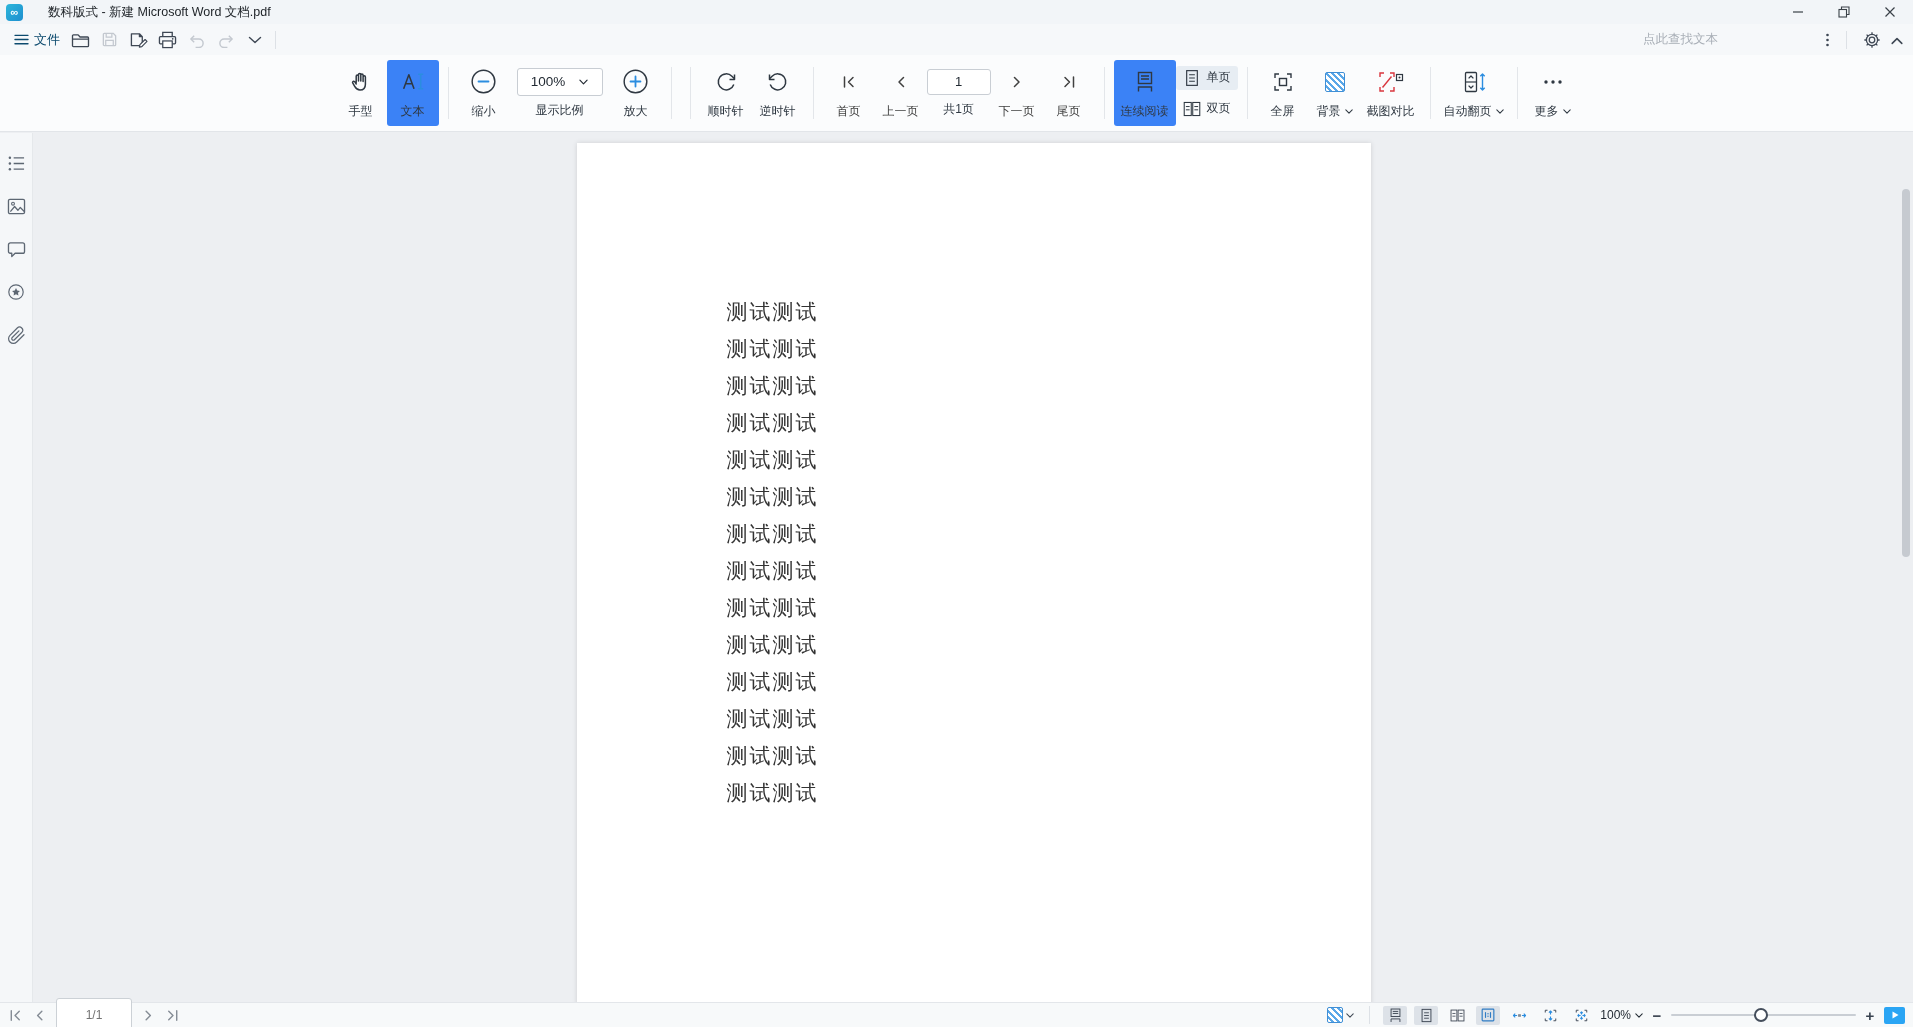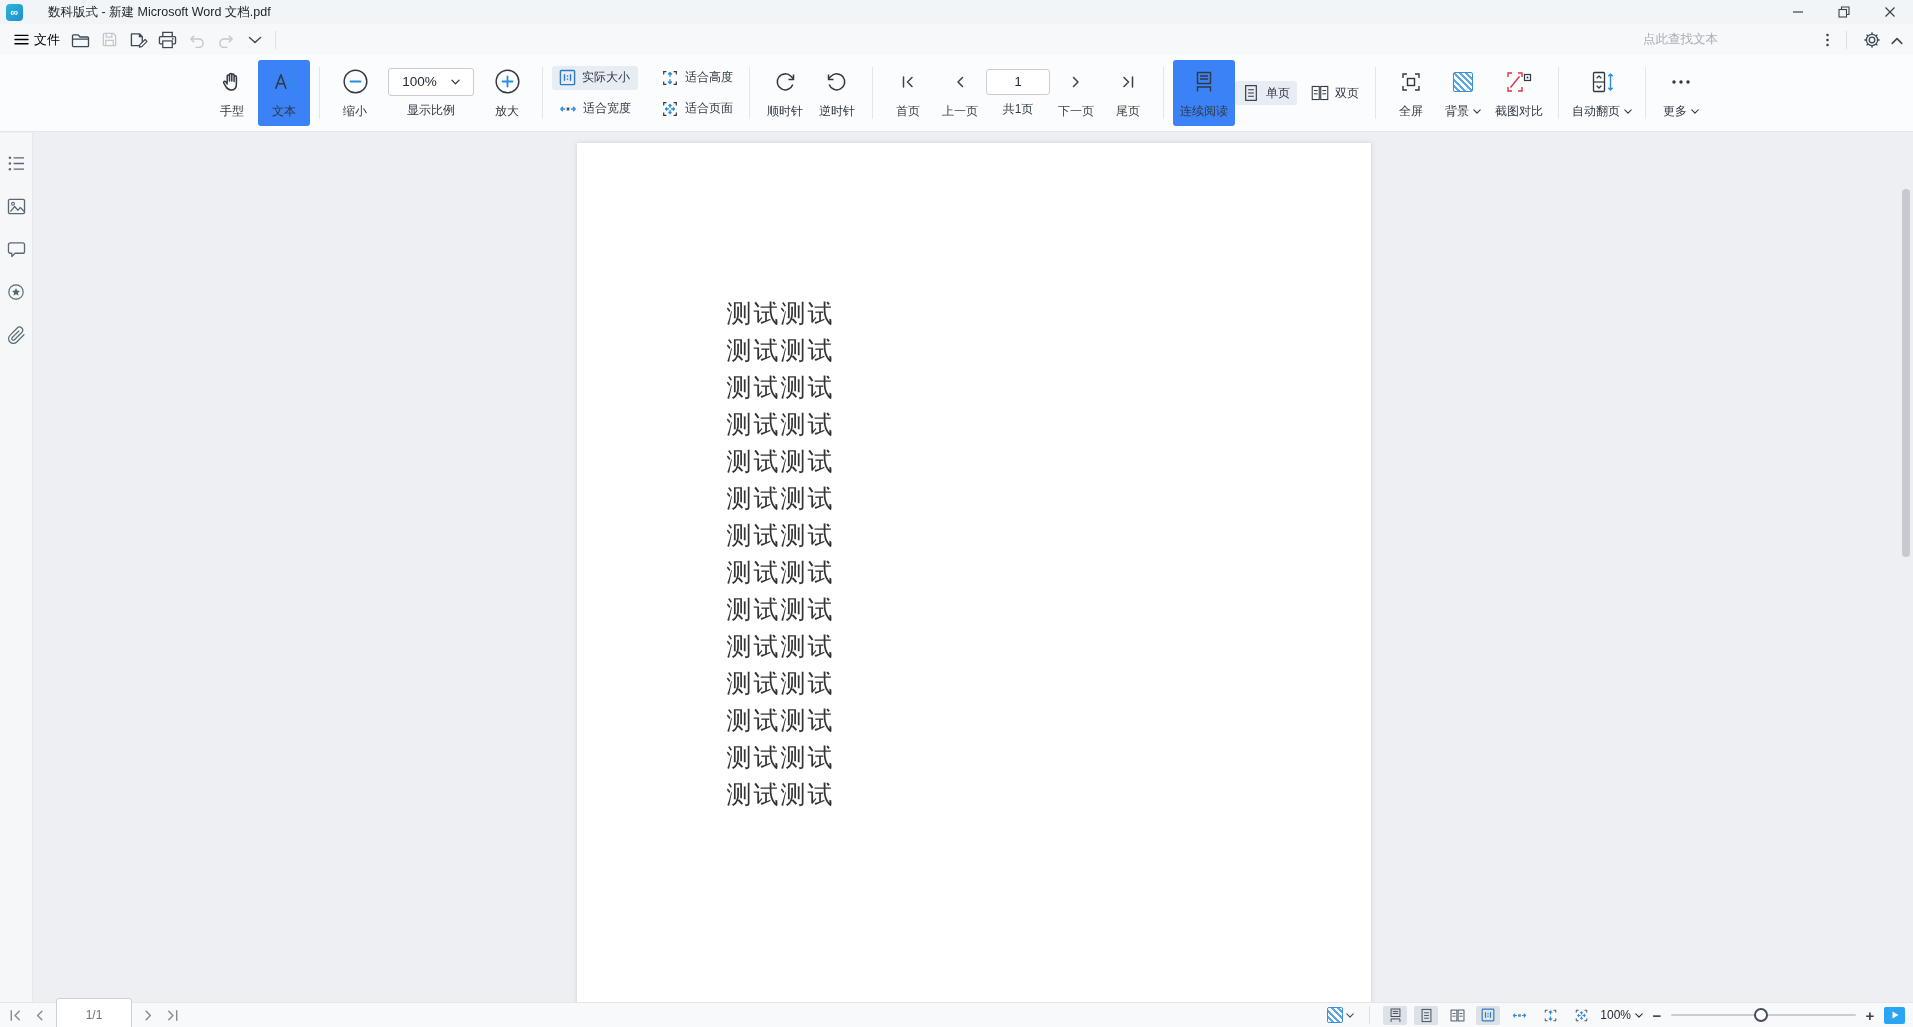--- a/index.html
+++ b/index.html
@@ -9,21 +9,21 @@
   
   .titlebar { height:24px; background:#f2f5f8; display:flex; align-items:center; padding-left:6px; }
   .app-icon { width:17px; height:17px; border-radius:4px; background:linear-gradient(135deg,#2cb6da,#1e8ecf);
               color:#fff; font-size:11px; line-height:16px; text-align:center; font-weight:bold; }
   .win-title { margin-left:25px; font-size:12.5px; color:#1c2126; }
   .win-controls { margin-left:auto; display:flex; }
   .win-btn { width:46px; height:24px; display:flex; align-items:center; justify-content:center; color:#3a4148; }
 
   
   .menubar { height:31px; background:#f6f8fa; display:flex; align-items:center; position:relative; padding-left:8px; }
-  .file-btn { display:flex; align-items:center; gap:5px; font-size:13px; color:#000000; padding:0 6px; height:26px; }
+  .file-btn { display:flex; align-items:center; gap:5px; font-size:13px; color:#0c4a6e; padding:0 6px; height:26px; }
   .qbtn { width:29px; height:26px; display:flex; align-items:center; justify-content:center; color:#3e4754; }
   .qbtn.disabled { color:#c3c8cf; }
   .v-div { width:1px; height:18px; background:#dde1e6; margin:0 6px; }
   .tabs { position:absolute; left:763px; top:0; height:31px; display:flex; align-items:center; gap:23px; font-size:13px; color:#2b323b; }
   .tab { cursor:default; }
   .tab.active { color:#1890f1; }
   .search-hint { position:absolute; left:1643px; font-size:12.5px; color:#a8aeb6; }
   .menu-right { position:absolute; right:10px; display:flex; align-items:center; gap:10px; color:#3e4754; }
 
   
@@ -33,41 +33,41 @@
             border-radius:3px; color:#2f3842; font-size:12px; padding:0 4px; flex:none; }
   .tb-btn .icbox { height:30px; display:flex; align-items:center; justify-content:center; }
   .tb-btn.selected { background:#3b82f6; }
   .tb-btn.disabled { color:#404040; }
   .lblrow { display:flex; align-items:center; gap:4px; }
   .zoombox { width:86px; height:28px; border:1px solid #c8cdd3; border-radius:3px; background:#fff;
              display:flex; align-items:center; justify-content:center; gap:14px; font-size:13.5px; color:#222a33; }
   .fit-grid { display:grid; grid-template-columns:auto auto; gap:7px 16px; }
   .fit-btn { display:flex; align-items:center; gap:6px; font-size:12px; color:#2f3842; padding:3px 7px; border-radius:3px; }
   .fit-btn.selected { background:#e7edf3; }
-  .stackcol { display:flex; flex-direction:row; gap:7px; }
+  .stackcol { display:flex; flex-direction:column; gap:7px; }
   .pagebox { width:64px; height:26px; border:1px solid #c9ced4; border-radius:3px; background:#fff; text-align:center;
              font-size:13px; color:#222a33; outline:none; font-family:inherit; }
   .navcol { display:flex; flex-direction:column; align-items:center; gap:6px; font-size:12px; }
 
   
   .bg-swatch { width:20px; height:20px; border:1.5px solid #3f8fd6; border-radius:2px;
                background:repeating-linear-gradient(45deg,#ffffff 0 2.5px,#5aa7e8 2.5px 4.5px); }
   .bg-swatch.small { width:16px; height:16px; }
 
   
   .sidebar { position:absolute; left:0; top:133px; bottom:25px; width:33px; background:#f5f7f9; border-right:1px solid #e5e8eb;
              display:flex; flex-direction:column; align-items:center; padding-top:18px; gap:19px; color:#5d6773; }
   .sb-item { width:26px; height:24px; display:flex; align-items:center; justify-content:center; }
 
   
   .content { position:absolute; left:34px; top:133px; right:0; bottom:25px; background:#edeff2; overflow:hidden; }
   .page { position:absolute; left:50%; transform:translateX(-50%); top:10px; width:794px; height:1123px;
           background:#fff; box-shadow:0 0 5px rgba(0,0,0,.13); }
-  .doc-text { position:absolute; left:150px; top:152px; font-family:Liberation Serif, serif;
-              font-size:25px; color:#333; letter-spacing:2px; }
+  .doc-text { position:absolute; left:150px; top:152px; font-family:Liberation Mono, monospace;
+              font-size:21px; color:#333; letter-spacing:2px; }
   .doc-line { height:37px; line-height:37px; }
   .scrollthumb { position:absolute; right:3px; top:56px; width:8px; height:368px; border-radius:4px; background:#c6cad0; }
 
   
   .statusbar { position:absolute; left:0; right:0; bottom:0; height:25px; background:#f7f9fa; border-top:1px solid #e3e6ea;
                display:flex; align-items:center; padding:0 8px; }
   .st-nav { display:flex; align-items:center; gap:9px; color:#858c95; }
   .st-pagebox { width:76px; height:34px; border:1px solid #ccd1d6; border-radius:3px; background:#fff; text-align:center;
                 font-size:12px; color:#737373; outline:none; font-family:inherit; }
   .st-right { margin-left:auto; display:flex; align-items:center; gap:7px; color:#3e4754; }
@@ -383,46 +383,20 @@
     <div class="icbox">
         <svg class="ic" width="29" height="29">
           <use href="#i-plusc"></use>
         </svg>
       </div>
     <span>放大</span>
   </div>
 
   <div class="tb-divider"></div>
 
-  <div class="fit-grid">
-    <div class="fit-btn selected">
-      <svg class="ic" width="17" height="17">
-          <use href="#i-11"></use>
-        </svg>
-      <span>实际大小</span>
-    </div>
-    <div class="fit-btn">
-      <svg class="ic" width="18" height="18">
-          <use href="#i-fith"></use>
-        </svg>
-      <span>适合高度</span>
-    </div>
-    <div class="fit-btn">
-      <svg class="ic" width="18" height="18">
-          <use href="#i-fitw"></use>
-        </svg>
-      <span>适合宽度</span>
-    </div>
-    <div class="fit-btn">
-      <svg class="ic" width="18" height="18">
-          <use href="#i-fitp"></use>
-        </svg>
-      <span>适合页面</span>
-    </div>
-  </div>
 
   <div class="tb-divider"></div>
 
   <div class="tb-btn">
     <div class="icbox">
         <svg class="ic" width="24" height="24">
           <use href="#i-rotcw"></use>
         </svg>
       </div>
     <span>顺时针</span>

